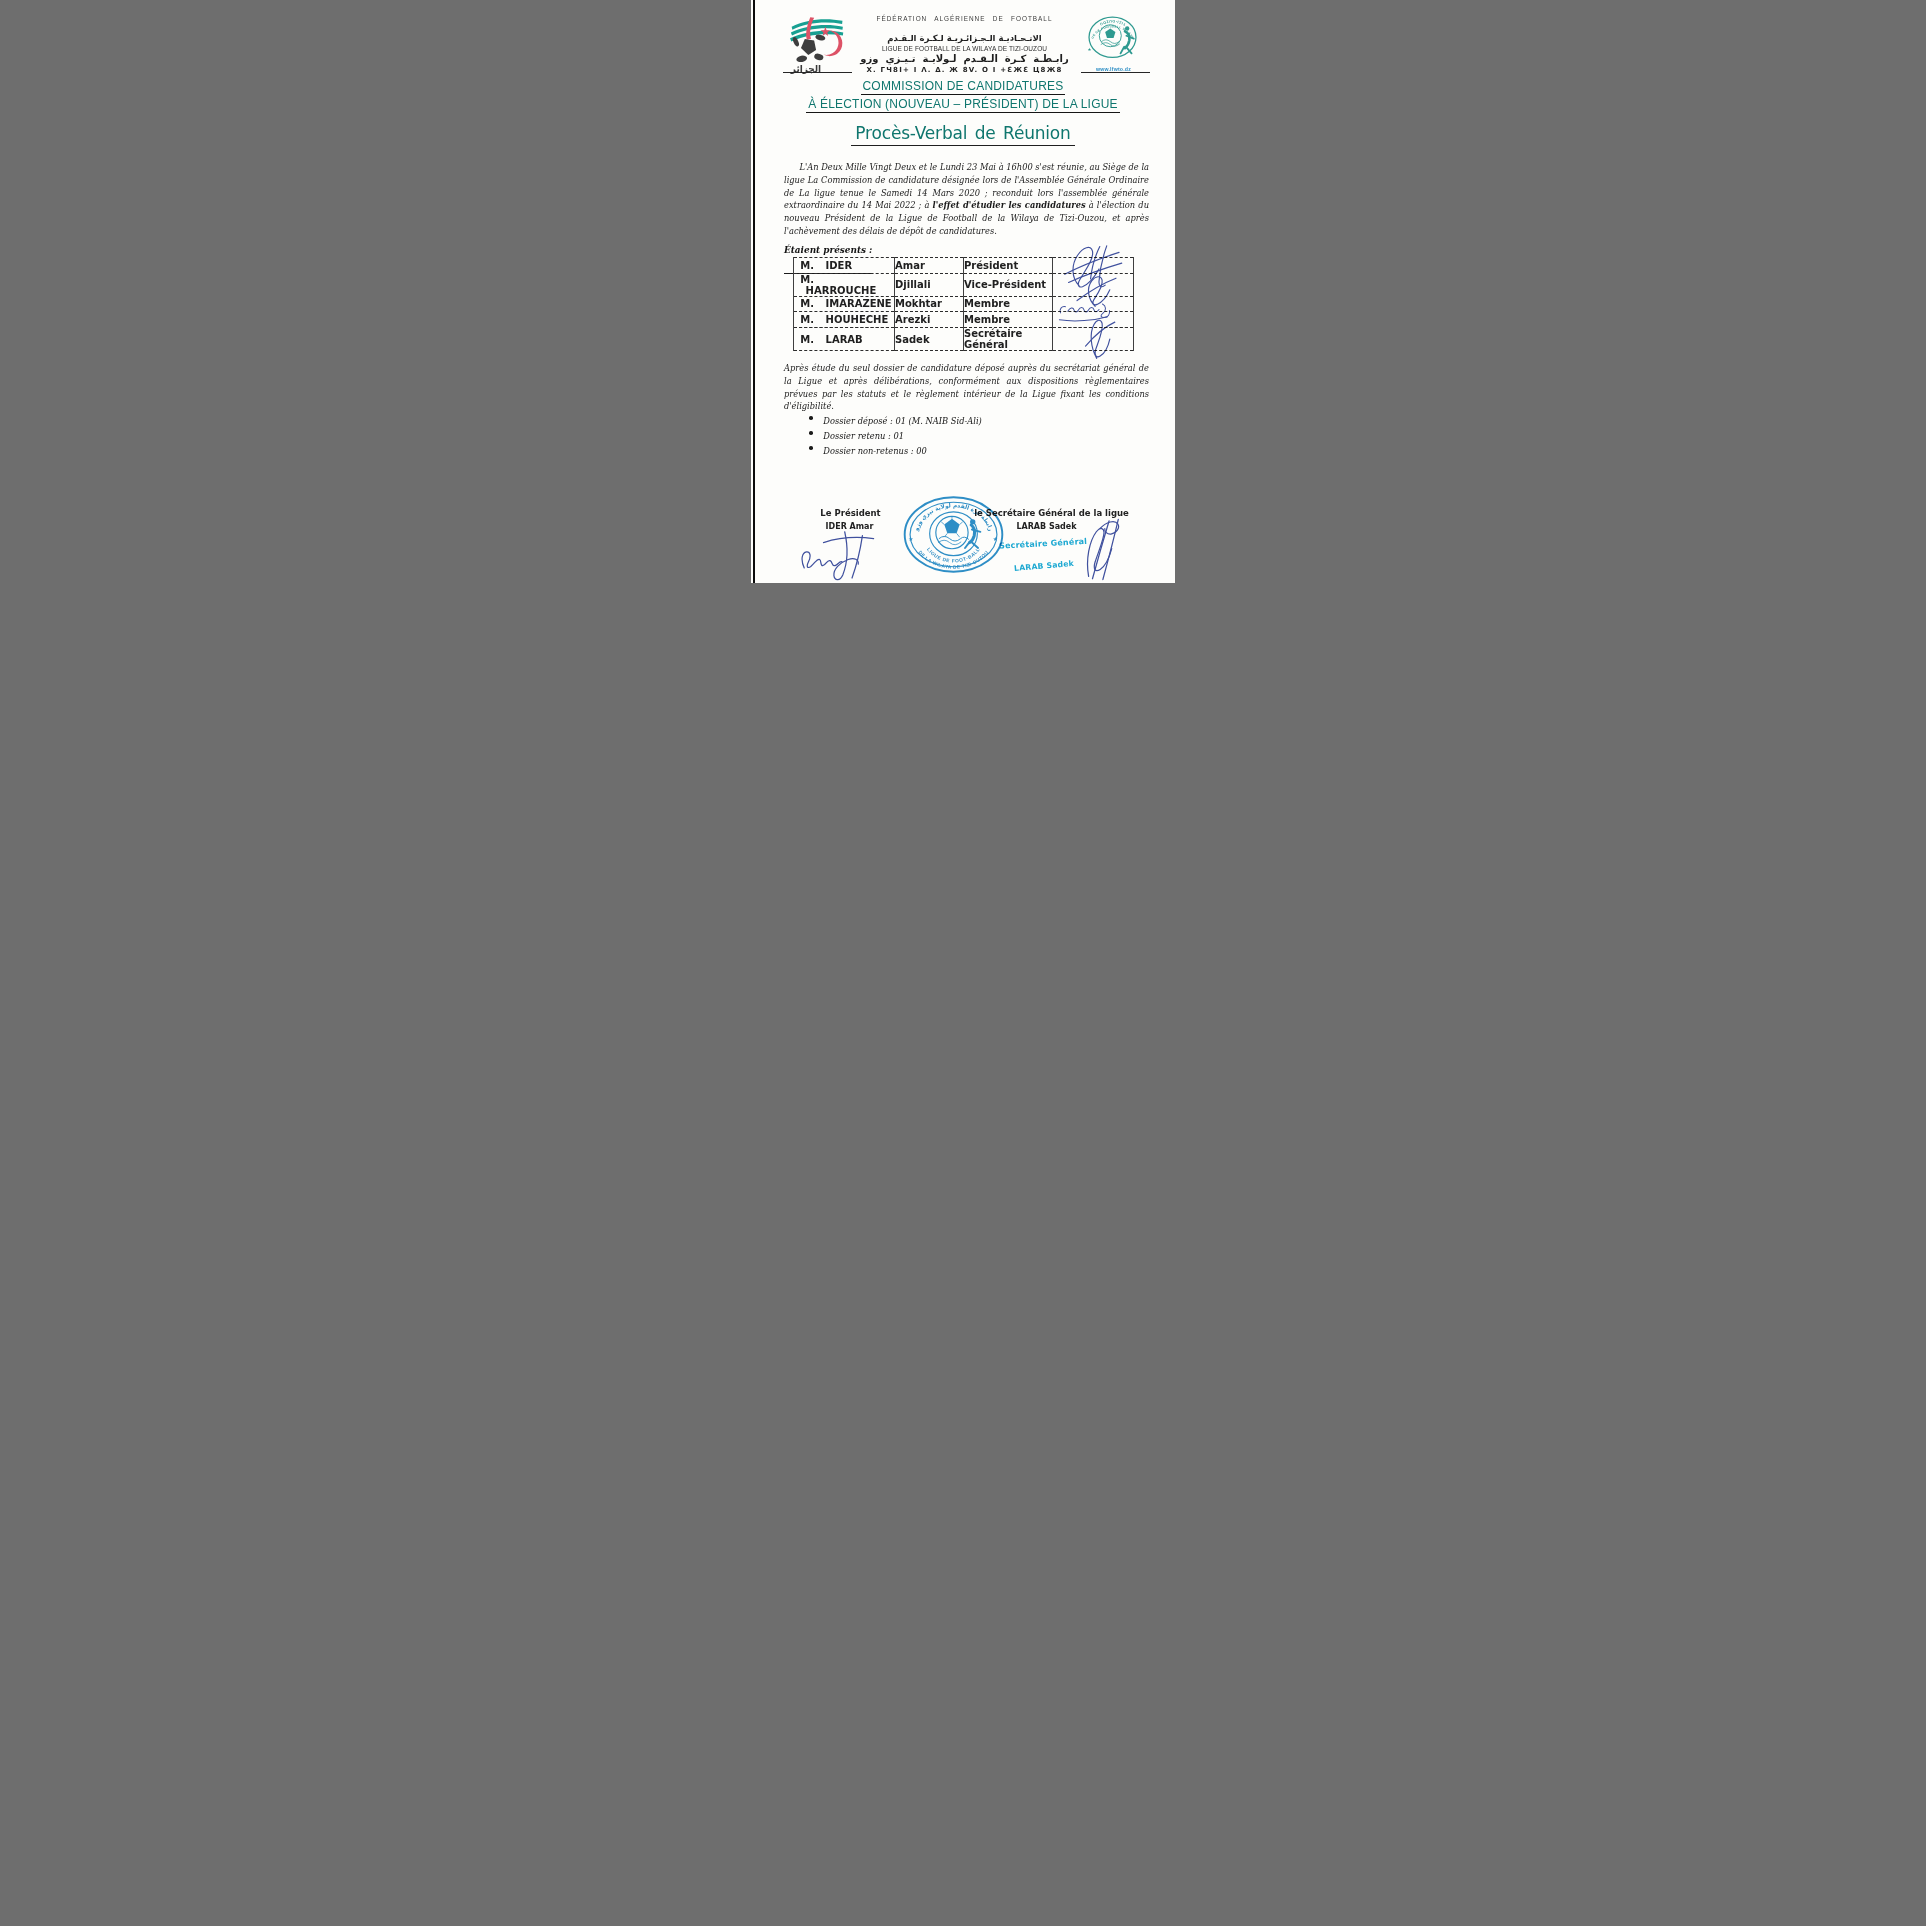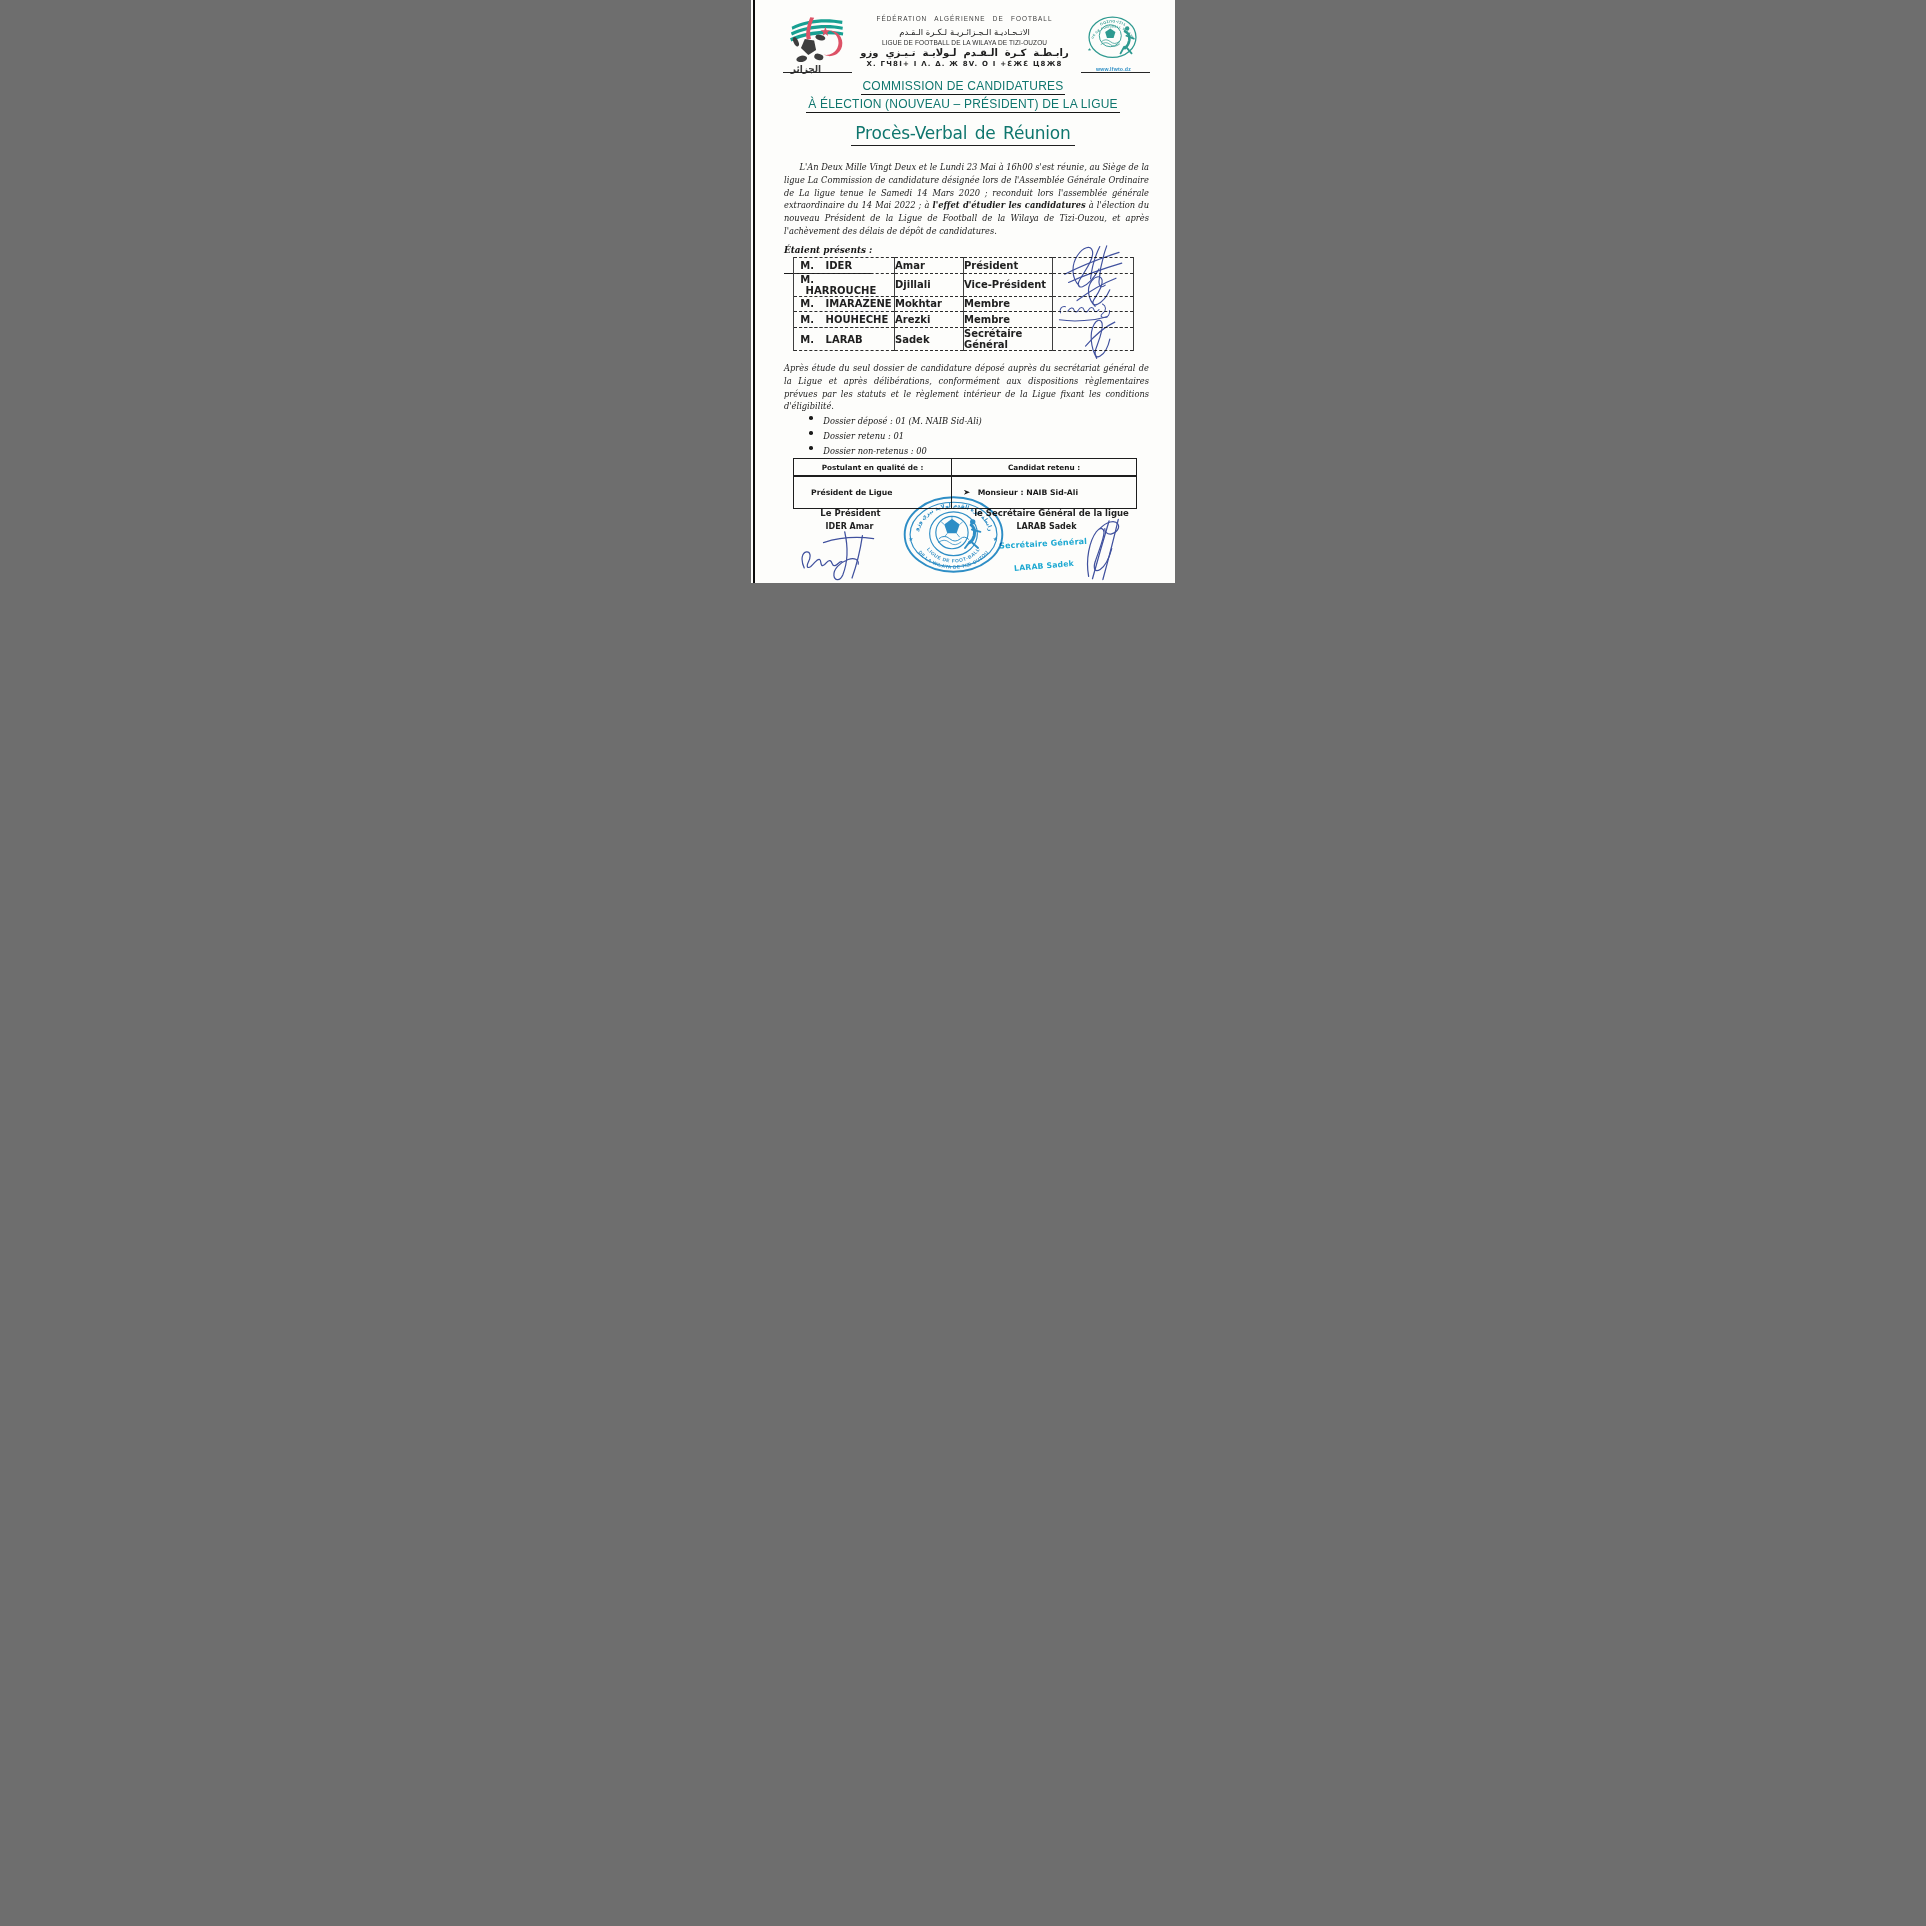--- a/index.html
+++ b/index.html
@@ -8,21 +8,21 @@
         font-family:"Liberation Sans",sans-serif;color:#1d1d1d;}
   .scan-edge{position:absolute;left:1.5px;top:0;width:2.7px;height:100%;background:#0b0b0b;}
 
   
   .faf-logo{position:absolute;left:34px;top:14.6px;width:61px;height:59px;}
   .lfwto-logo{position:absolute;left:330px;top:13px;width:63px;height:55px;}
   .lfwto-url{position:absolute;left:331px;top:66px;width:63px;text-align:center;
              font-weight:bold;font-size:5.2px;color:#2f8fc5;letter-spacing:0.2px;}
   .header-fed{position:absolute;left:97px;top:15.4px;width:233px;text-align:center;}
   .fed-fr{font-size:6.4px;letter-spacing:1px;word-spacing:4.6px;color:#3b3b3b;}
-  .fed-ar{font-family:"DejaVu Sans",sans-serif;font-size:8.5px;font-weight:normal;color:#1f1f1f;margin-top:5px;}
+  .fed-ar{font-family:"DejaVu Sans",sans-serif;font-size:8.5px;font-weight:bold;color:#1f1f1f;margin-top:11px;}
   .ligue-fr{font-size:6.5px;color:#2e2e2e;margin-top:1.5px;letter-spacing:0.1px;}
   .ligue-ar{font-family:"DejaVu Sans",sans-serif;font-size:10px;font-weight:bold;margin-top:0.8px;word-spacing:3.5px;color:#1f1f1f;}
   .tifinagh{font-family:"DejaVu Sans",sans-serif;font-size:7px;font-weight:bold;letter-spacing:1.2px;margin-top:1.9px;color:#242424;}
   .rule-left,.rule-right{position:absolute;top:72px;width:69px;border-top:1.3px solid #262626;}
   .rule-left{left:32px}.rule-right{left:330px}
 
   
   .title-row{position:absolute;left:0;width:100%;text-align:center;}
   .t1{top:79px}.t2{top:97px}
   .title-row .u{display:inline-block;font-weight:normal;font-size:12px;color:#0f766e;
@@ -224,41 +224,20 @@
     <div class="li">
       <span class="dot"></span>
       <span>Dossier retenu : 01</span>
     </div>
     <div class="li">
       <span class="dot"></span>
       <span>Dossier non-retenus : 00</span>
     </div>
   </div>
 
-  <table class="cand-table">
-    <colgroup>
-          <col style="width:158px">
-          <col style="width:185px">
-        </colgroup>
-    <tbody>
-      <tr class="cand-head">
-        <td>Postulant en qualité de :</td>
-        <td>Candidat retenu :</td>
-      </tr>
-      <tr class="cand-body">
-        <td class="val-left">Président de Ligue</td>
-        <td>
-          <div class="val-right-inner">
-            <span class="arrow-icon"></span>
-            <span>Monsieur  :    NAIB Sid-Ali</span>
-          </div>
-        </td>
-      </tr>
-    </tbody>
-  </table>
 
   <div class="f-lbl f-pres-label">Le Président</div>
   <div class="f-lbl f-pres-name">IDER    Amar</div>
   <div class="f-lbl f-sg-label">le Secrétaire Général de la ligue</div>
   <div class="f-lbl f-sg-name">LARAB   Sadek</div>
   <div class="stamp-line1">Secrétaire Général</div>
   <div class="stamp-line2">LARAB Sadek</div>
 
   <svg class="stamp-svg" viewBox="0 0 268 210">
     <g fill="none" stroke="#1e86c5">

